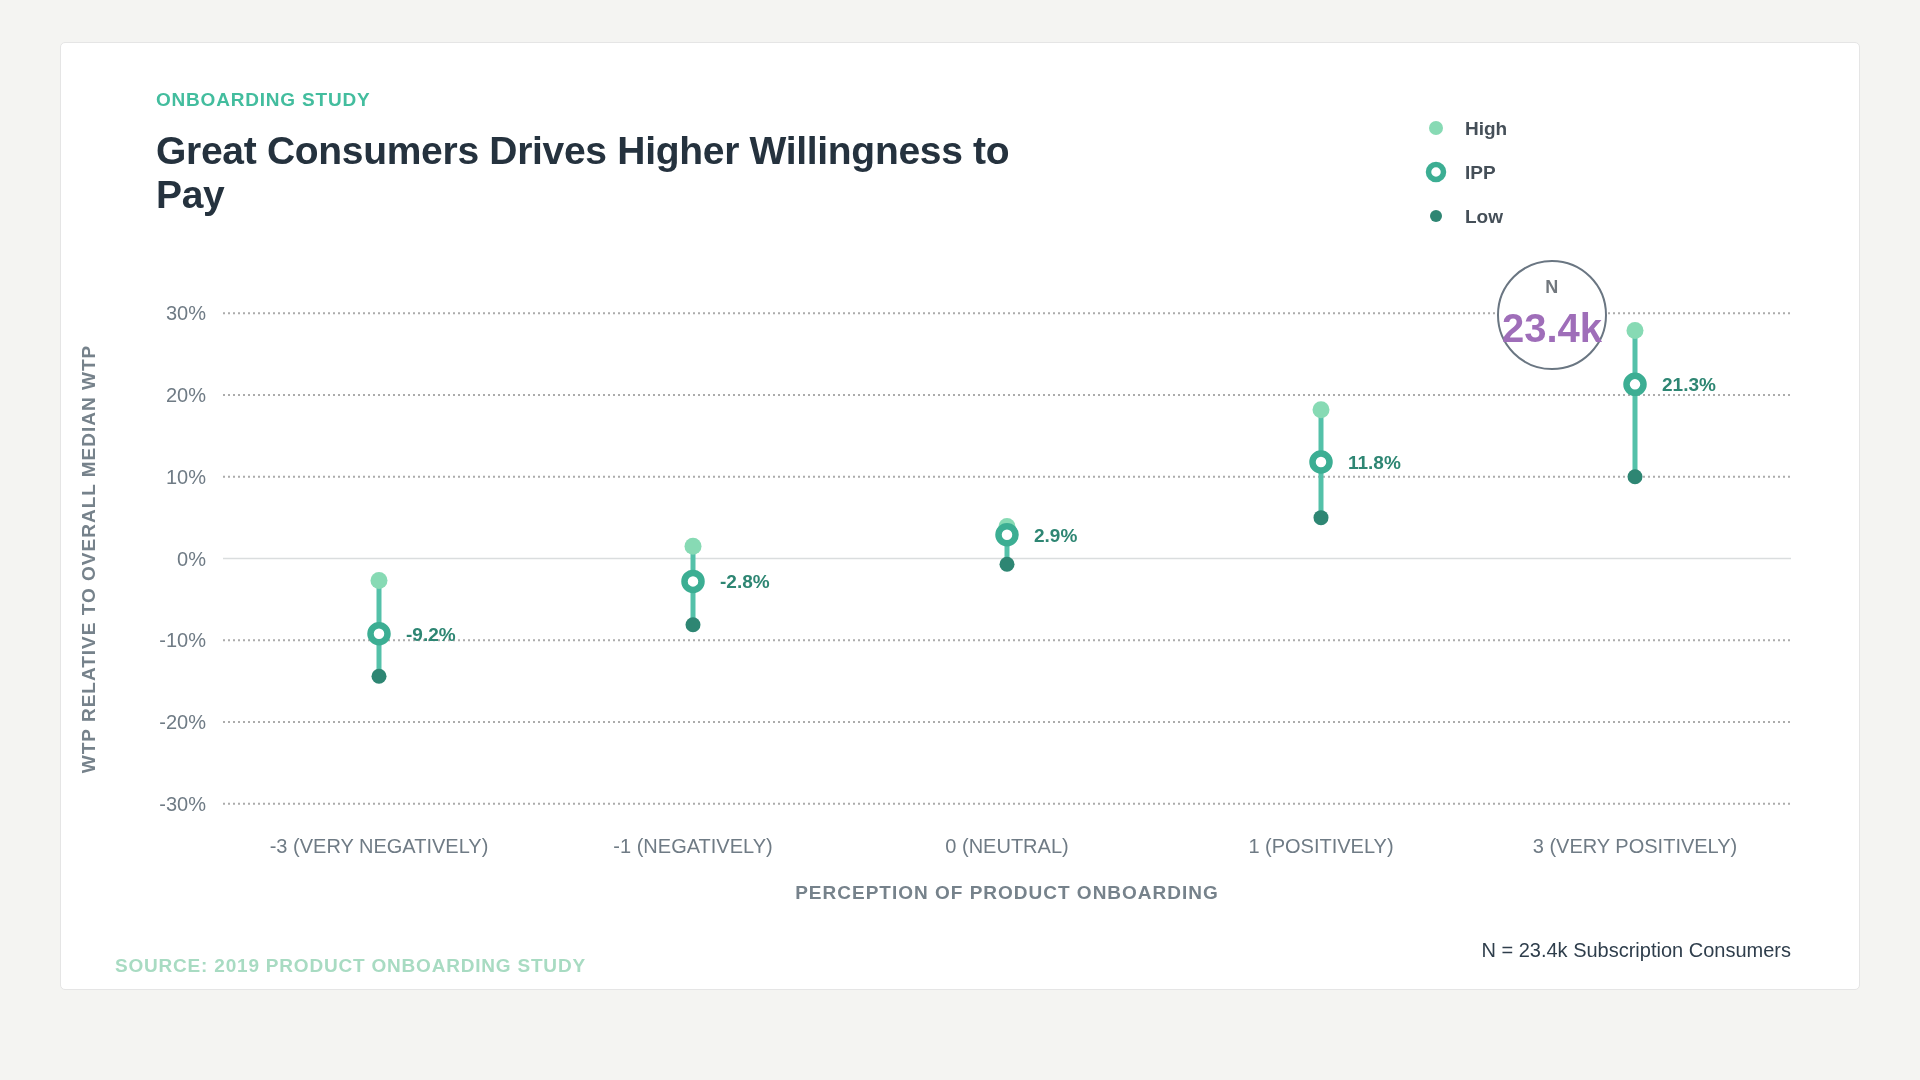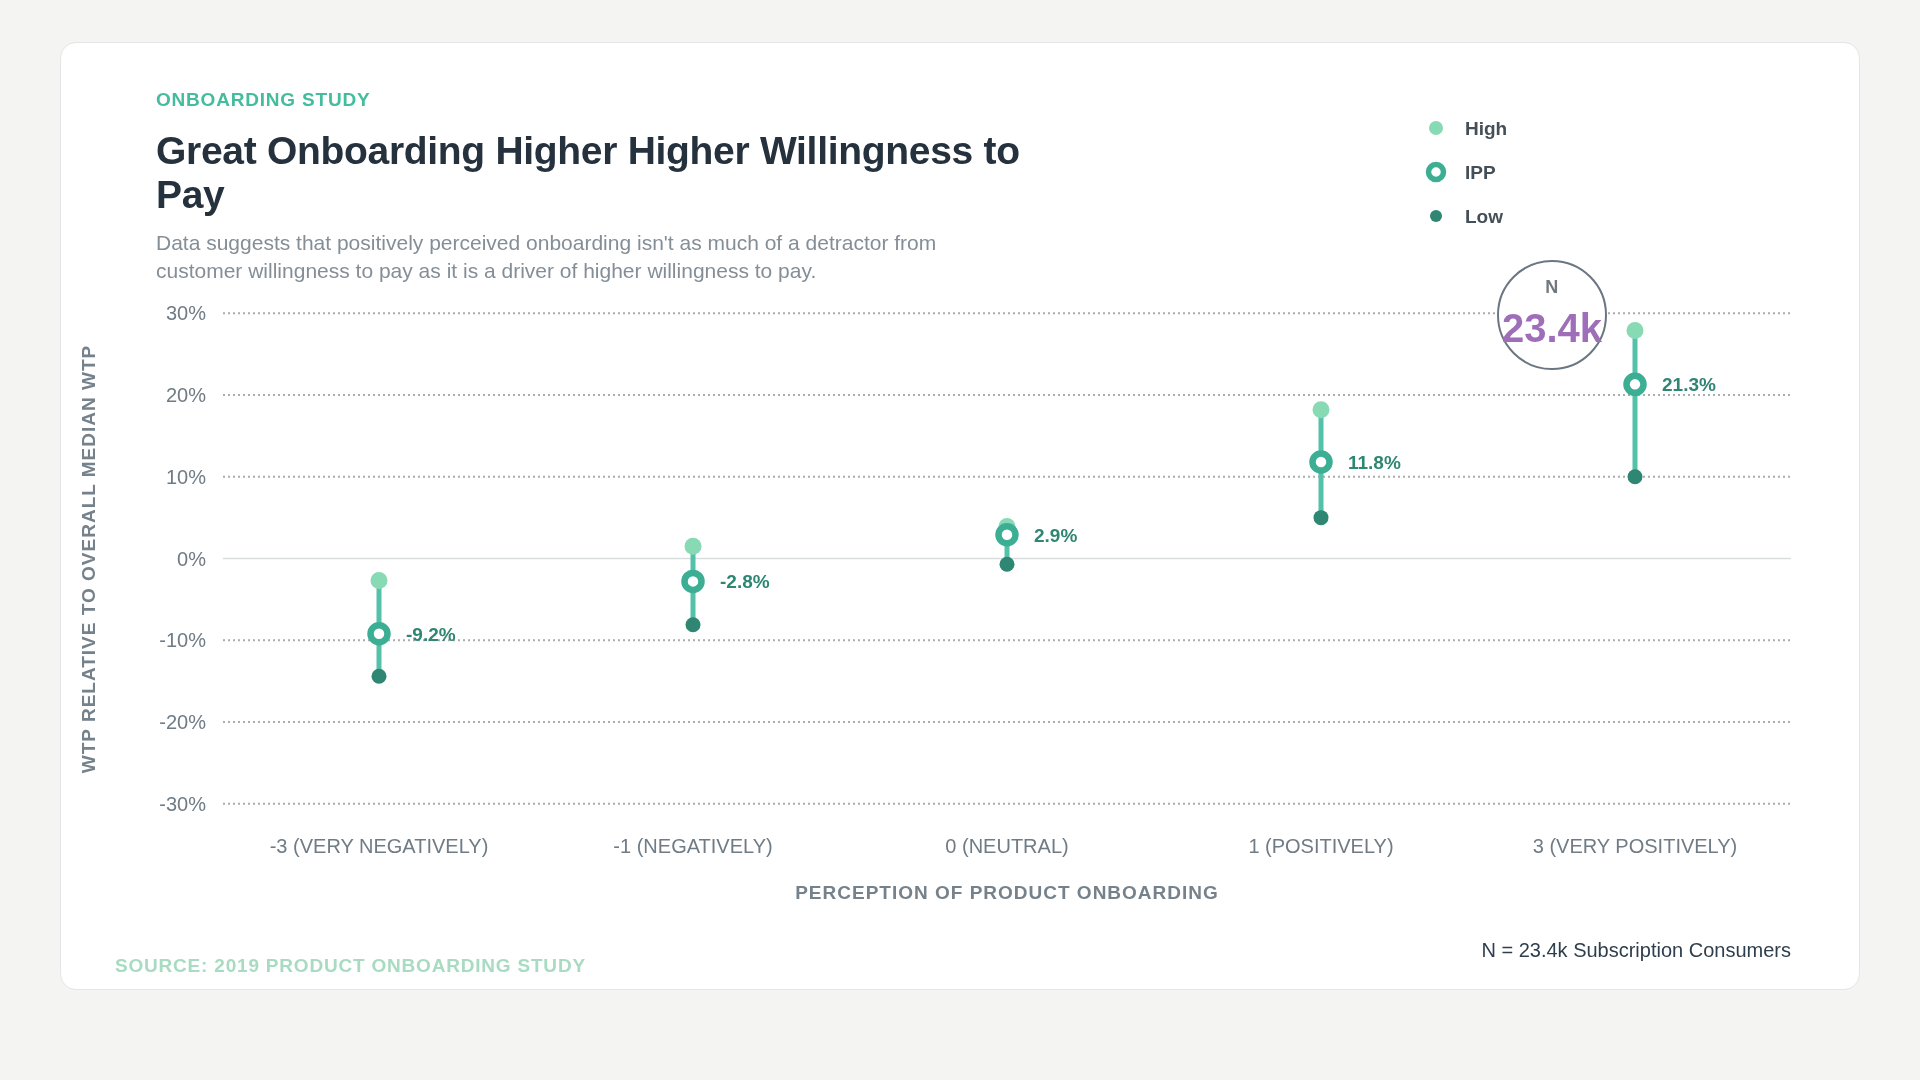--- a/index.html
+++ b/index.html
@@ -1,19 +1,19 @@
 <!DOCTYPE html>
 <html><head>
 <meta charset="utf-8">
 <style>
   * { margin:0; padding:0; box-sizing:border-box; }
   html,body { width:1920px; height:1080px; background:#F4F4F2; font-family:"Liberation Sans", sans-serif; overflow:hidden; }
   .card {
     position:absolute; left:60px; top:42px; width:1800px; height:948px;
-    background:#FFFFFF; border:1.5px solid #E5E5E5; border-radius:16px;
+    background:#FFFFFF; border:1.5px solid #E5E5E5; border-radius:5px;
   }
   .header { position:absolute; left:95px; top:46px; width:900px; }
   .eyebrow { font-size:19px; font-weight:700; letter-spacing:0.8px; color:#43BD9E; }
   .title   { margin-top:18px; font-size:39px; font-weight:700; color:#25323E; letter-spacing:-0.3px; }
   .subtitle{ margin-top:12px; font-size:21px; line-height:28px; color:#848E97; max-width:820px; }
   .chart-svg { position:absolute; left:0; top:0; width:1800px; height:948px; }
   text { font-family:"Liberation Sans", sans-serif; }
   .ytick  { font-size:20px; fill:#6F7B85; }
   .xtick  { font-size:20px; fill:#6F7B85; }
   .axis-title { font-size:19px; font-weight:700; fill:#76828B; letter-spacing:1px; }
@@ -27,22 +27,21 @@
     font-size:19px; font-weight:700; letter-spacing:0.8px; color:#A8DBC2;
   }
 </style>
 </head>
 <body>
 
 <div class="card">
 
   <div class="header">
     <div class="eyebrow">ONBOARDING STUDY</div>
-    <div class="title">Great Onboarding Higher Higher Willingness to Pay</div>
-    <div class="subtitle">Data suggests that positively perceived onboarding isn't as much of a detractor from customer willingness to pay as it is a driver of higher willingness to pay.</div>
+    <div class="title">Great Consumers Drives Higher Willingness to Pay</div>
   </div>
 
   <svg class="chart-svg" id="chart-svg" viewBox="0 0 1800 948">
 
     <g id="grid-layer">
         <line x1="162" y1="270.25" x2="1730" y2="270.25" stroke-width="2" stroke="#ACACAC" stroke-dasharray="2 3"></line>
         <text x="145" y="277.25" text-anchor="end" class="ytick">30%</text>
         <line x1="162" y1="352" x2="1730" y2="352" stroke-width="2" stroke="#ACACAC" stroke-dasharray="2 3"></line>
         <text x="145" y="359" text-anchor="end" class="ytick">20%</text>
         <line x1="162" y1="433.75" x2="1730" y2="433.75" stroke-width="2" stroke="#ACACAC" stroke-dasharray="2 3"></line>

